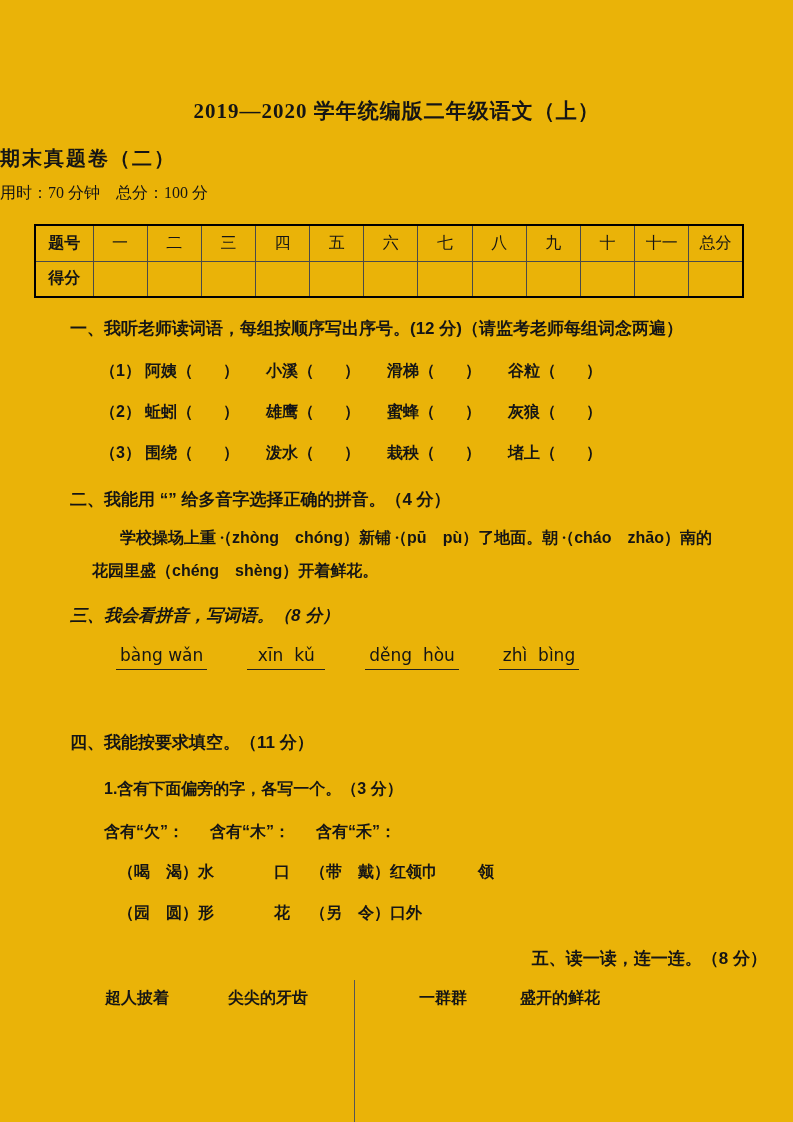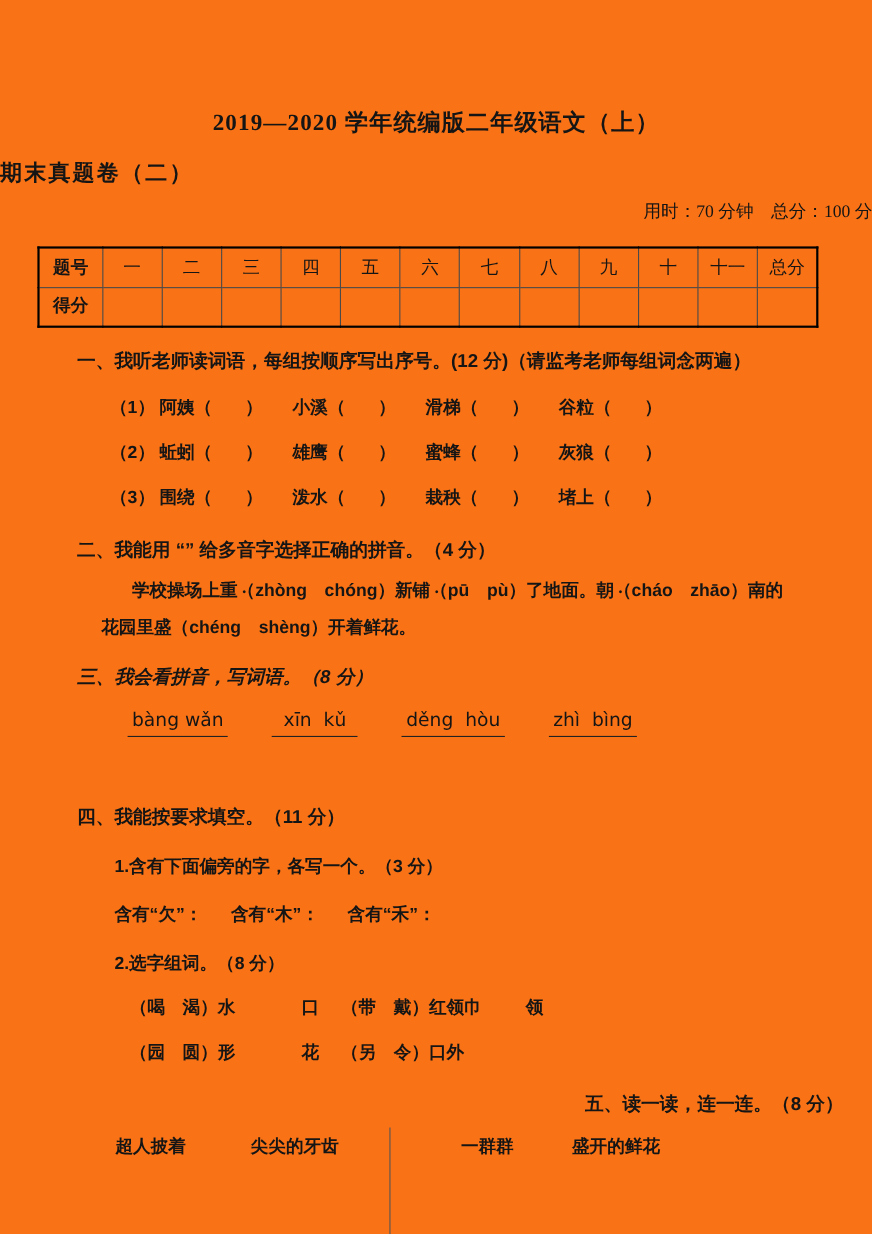--- a/index.html
+++ b/index.html
@@ -2,25 +2,25 @@
 <html><head>
 <meta charset="utf-8">
 <style>
   * { margin:0; padding:0; box-sizing:border-box; }
   html,body { background:#ffffff; }
   body {
     width:793px; height:1122px;
     color:#151515;
     font-family:"Liberation Sans", sans-serif;
   }
-  .page { position:relative; width:793px; height:1122px; overflow:hidden; padding-top:98px; background:#f97316; }
+  .page { position:relative; width:793px; height:1122px; overflow:hidden; padding-top:98px; background:#eab308; }
 
   .t1 { text-align:center; font-family:"Liberation Serif", serif; font-weight:700; font-size:21px; line-height:26px; letter-spacing:1px; }
   .t2 { font-family:"Liberation Serif", serif; font-weight:700; font-size:20px; line-height:24px; margin-top:22px; letter-spacing:2px; }
-  .meta { text-align:right; font-family:"Liberation Serif", serif; font-weight:400; font-size:16px; line-height:20px; margin-top:13px; }
+  .meta { text-align:left; font-family:"Liberation Serif", serif; font-weight:400; font-size:16px; line-height:20px; margin-top:13px; }
 
   table.score { border-collapse:collapse; table-layout:fixed; width:710px; margin:21px 0 0 34px; border:2px solid #000; }
   table.score td { border:1px solid #4a4a4a; height:36px; text-align:center; vertical-align:middle;
                    font-family:"Liberation Serif", serif; font-size:16px; font-weight:400; }
   table.score td.lab { width:58px; font-family:"Liberation Sans", sans-serif; font-weight:700; }
 
   .sec { margin-left:70px; margin-right:26px; font-size:17px; font-weight:700; line-height:22px; }
   .mt-s1 { margin-top:20px; }
   .mt-s2 { margin-top:26px; }
   .mt-s3 { margin-top:18px;font-style:italic; }
@@ -200,21 +200,20 @@
     <span class="pin">zhì  bìng</span>
   </div>
 
   <div class="sec mt-s4">四、我能按要求填空。（11 分）</div>
   <div class="sub">1.含有下面偏旁的字，各写一个。（3 分）</div>
   <div class="radicals">
     <span>含有“欠”：</span>
     <span>含有“木”：</span>
     <span>含有“禾”：</span>
   </div>
-  <div class="sub">2.选字组词。（8 分）</div>
   <div class="chooserow">
     <span>（喝　渴）水</span>
     <span class="gap60">口</span>
     <span class="gap20">（带　戴）红领巾</span>
     <span class="gap40">领</span>
   </div>
   <div class="chooserow">
     <span>（园　圆）形</span>
     <span class="gap60">花</span>
     <span class="gap20">（另　令）口外</span>

